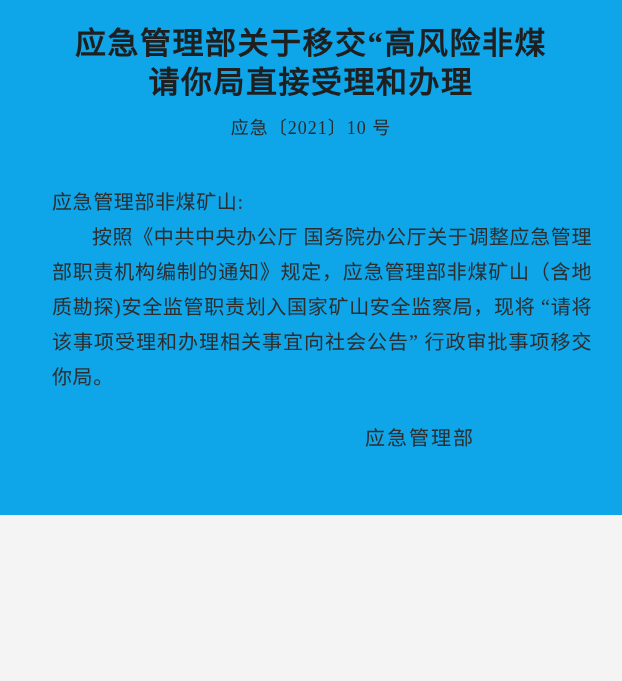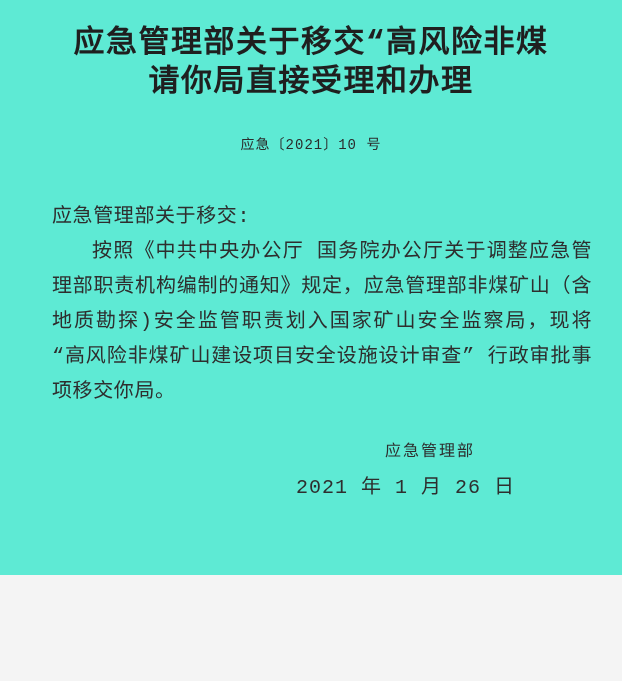--- a/index.html
+++ b/index.html
@@ -8,43 +8,42 @@
   }
   body {
     width: 622px;
     height: 681px;
     background: #f4f4f4;
     font-family: "Liberation Serif", "DejaVu Serif", serif;
   }
   .page {
     position: relative;
     width: 622px;
-    height: 575px;
+    height: 515px;
     box-sizing: border-box;
-    background: #5eead4;
+    background: #0ea5e9;
     color: #2b2b2b;
     overflow: hidden;
-    font-family: Liberation Mono, monospace;
   }
   .title-block {
     padding-top: 24px;
     text-align: center;
   }
   .title-line {
     display: block;
     font-size: 31px;
     font-weight: 700;
     line-height: 39px;
     letter-spacing: 1.5px;
     color: #1f1f1f;
   }
   .doc-number {
-    margin-top: 31px;
+    margin-top: 11px;
     text-align: center;
-    font-size: 14px;
+    font-size: 18px;
     letter-spacing: 1px;
     color: #2b2b2b;
   }
   .body-block {
     margin: 46px 30px 0 52px;
     font-size: 20px;
     line-height: 35px;
     letter-spacing: 0.6px;
     color: #2e2e2e;
   }
@@ -55,21 +54,21 @@
     margin: 0;
     text-indent: 2em;
     text-align: justify;
   }
   .signature-block {
     margin-top: 26px;
     text-align: right;
   }
   .signature-name {
     margin-right: 117px;
-    font-size: 16px;
+    font-size: 20px;
     line-height: 35px;
     letter-spacing: 2px;
   }
   .signature-date {
     margin-right: 77px;
     font-size: 20px;
     line-height: 35px;
     letter-spacing: 1px;
   }
 </style>
@@ -79,22 +78,21 @@
 <div class="page">
 
   <h1 class="title-block" style="margin:0;">
     <span class="title-line">应急管理部关于移交“高风险非煤</span>
     <span class="title-line">请你局直接受理和办理</span>
   </h1>
 
   <div class="doc-number">应急〔2021〕10 号</div>
 
   <div class="body-block">
-    <div class="salutation">应急管理部关于移交:</div>
-    <p class="paragraph">按照《中共中央办公厅 国务院办公厅关于调整应急管理部职责机构编制的通知》规定，应急管理部非煤矿山（含地质勘探)安全监管职责划入国家矿山安全监察局，现将 “高风险非煤矿山建设项目安全设施设计审查” 行政审批事项移交你局。</p>
+    <div class="salutation">应急管理部非煤矿山:</div>
+    <p class="paragraph">按照《中共中央办公厅 国务院办公厅关于调整应急管理部职责机构编制的通知》规定，应急管理部非煤矿山（含地质勘探)安全监管职责划入国家矿山安全监察局，现将 “请将该事项受理和办理相关事宜向社会公告” 行政审批事项移交你局。</p>
 
     <div class="signature-block">
       <div class="signature-name">应急管理部</div>
-      <div class="signature-date">2021 年 1 月 26 日</div>
     </div>
   </div>
 
 </div>
 
 </body></html>

